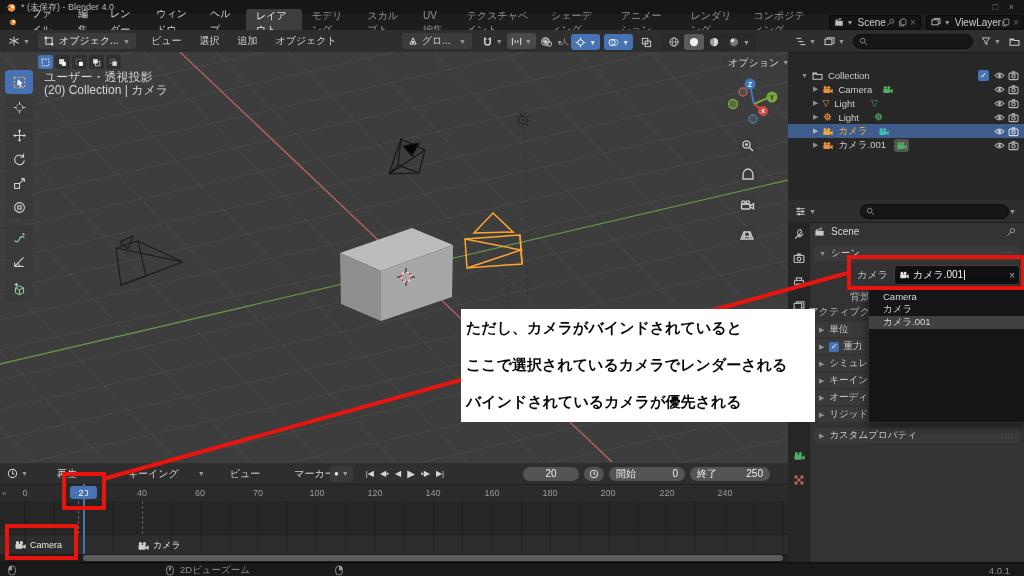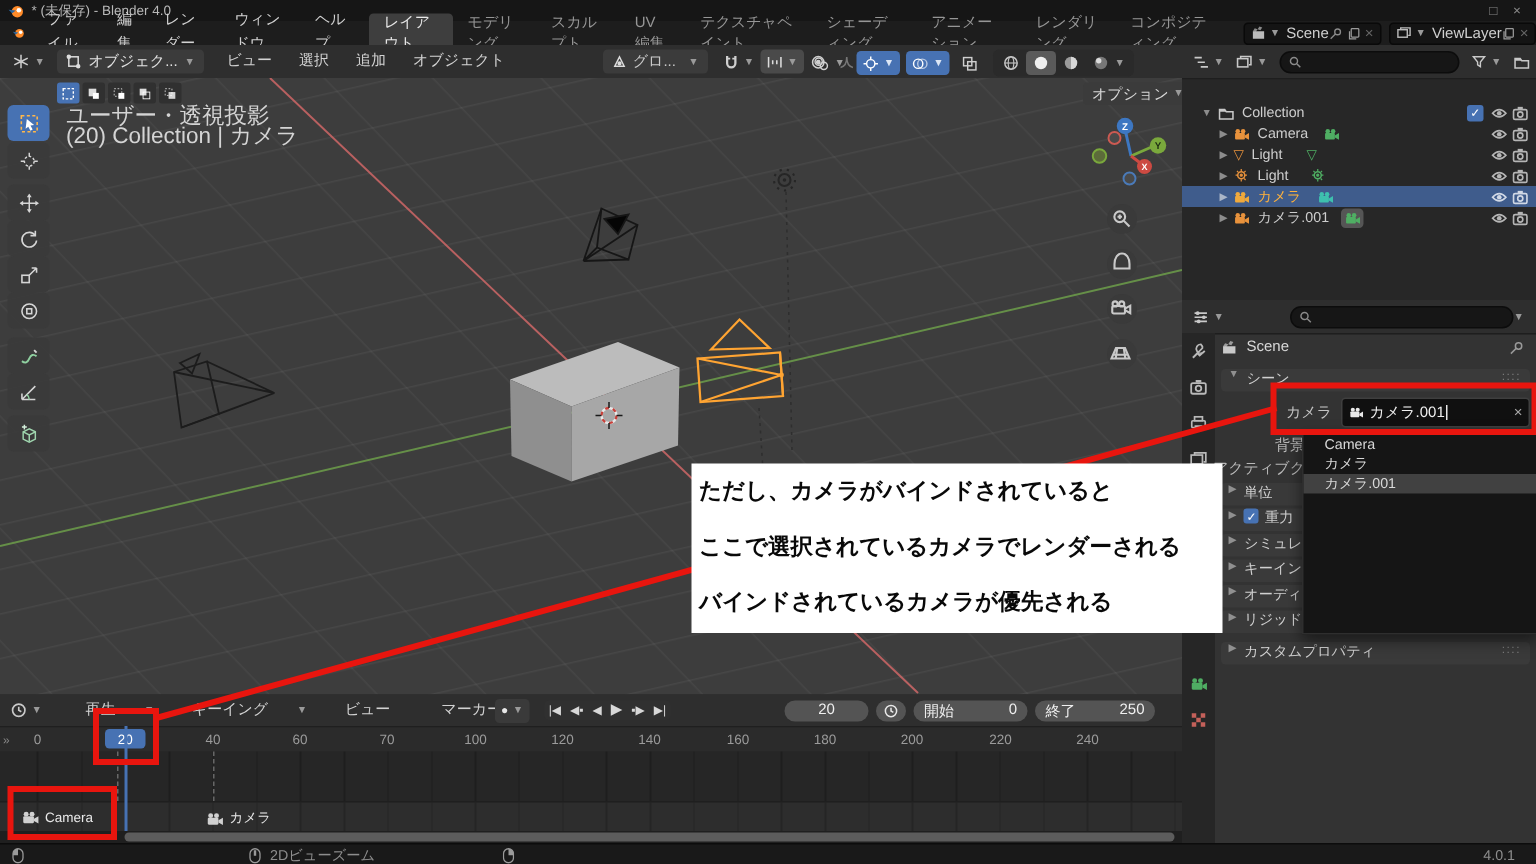--- a/index.html
+++ b/index.html
@@ -28,21 +28,21 @@
   .tool.active{background:#4772b3;}
   
   .outliner{left:788px;top:30px;width:236px;height:170px;background:#272727;}
   .oh{height:22px;background:#2e2e2e;border-bottom:1px solid #1e1e1e;display:flex;align-items:center;}
   .searchpill{background:#161616;border:1px solid #0c0c0c;border-radius:8px;height:13px;display:flex;align-items:center;padding:0 5px;color:#8a8a8a;}
   .orow{position:absolute;left:0;width:236px;height:14px;display:flex;align-items:center;font-size:9.5px;color:#cdcdcd;}
   .props{left:788px;top:200px;width:236px;height:362px;background:#333333;}
   .ptabs{position:absolute;left:0;top:22px;width:22px;height:340px;background:#262626;}
   .ptab{position:absolute;left:3px;width:16px;height:16px;display:flex;align-items:center;justify-content:center;}
   .sect{position:absolute;left:26px;width:206px;height:15px;background:#3a3a3a;border-radius:3px;
-        display:flex;color:#d0d0d0;font-size:9.5px;}
+        display:flex;align-items:center;color:#d0d0d0;font-size:9.5px;}
   .sect .ar{color:#909090;font-size:7px;margin:0 5px;}
   .grip{margin-left:auto;margin-right:6px;color:#7c7c7c;font-size:8px;letter-spacing:1px;}
   
   .tl{left:0;top:463px;width:788px;height:99px;background:#272727;}
   .tlh{height:21px;background:#2e2e2e;border-bottom:1px solid #1f1f1f;display:flex;align-items:center;gap:16px;}
   .ruler{position:relative;height:16px;background:#2b2b2b;}
   .tick{position:absolute;top:3px;transform:translateX(-50%);color:#9b9b9b;font-size:9px;}
   .tracks{position:relative;height:33px;background:#262626;
           background-image:repeating-linear-gradient(90deg,rgba(0,0,0,.22) 0 1px,transparent 1px 29.15px);
           background-position:25px 0;}
@@ -446,21 +446,21 @@
         </svg>
       </div>
     <div style="width:15px;height:14px;background:#303030;border-radius:2px;display:flex;align-items:center;justify-content:center">
         <svg width="9" height="9" viewBox="0 0 16 16">
           <rect x="2" y="2" width="8" height="8" fill="none" stroke="#ddd" stroke-dasharray="2 2"></rect>
           <rect x="6" y="6" width="8" height="8" fill="#fff" opacity=".8"></rect>
         </svg>
       </div>
   </div>
 
-  <div class="abs" style="left:44px;top:71px;color:#d4d4d4;font-size:15px;line-height:13px">
+  <div class="abs" style="left:44px;top:71px;color:#d4d4d4;font-size:12px;line-height:13px">
     <div>ユーザー・透視投影</div>
     <div>(20) Collection | カメラ</div>
   </div>
 
   <div class="abs pill" style="left:722px;top:55px;height:15px">
     <span style="color:#d8d8d8">オプション</span>
     <span class="chev">▼</span>
   </div>
 
   <div>

